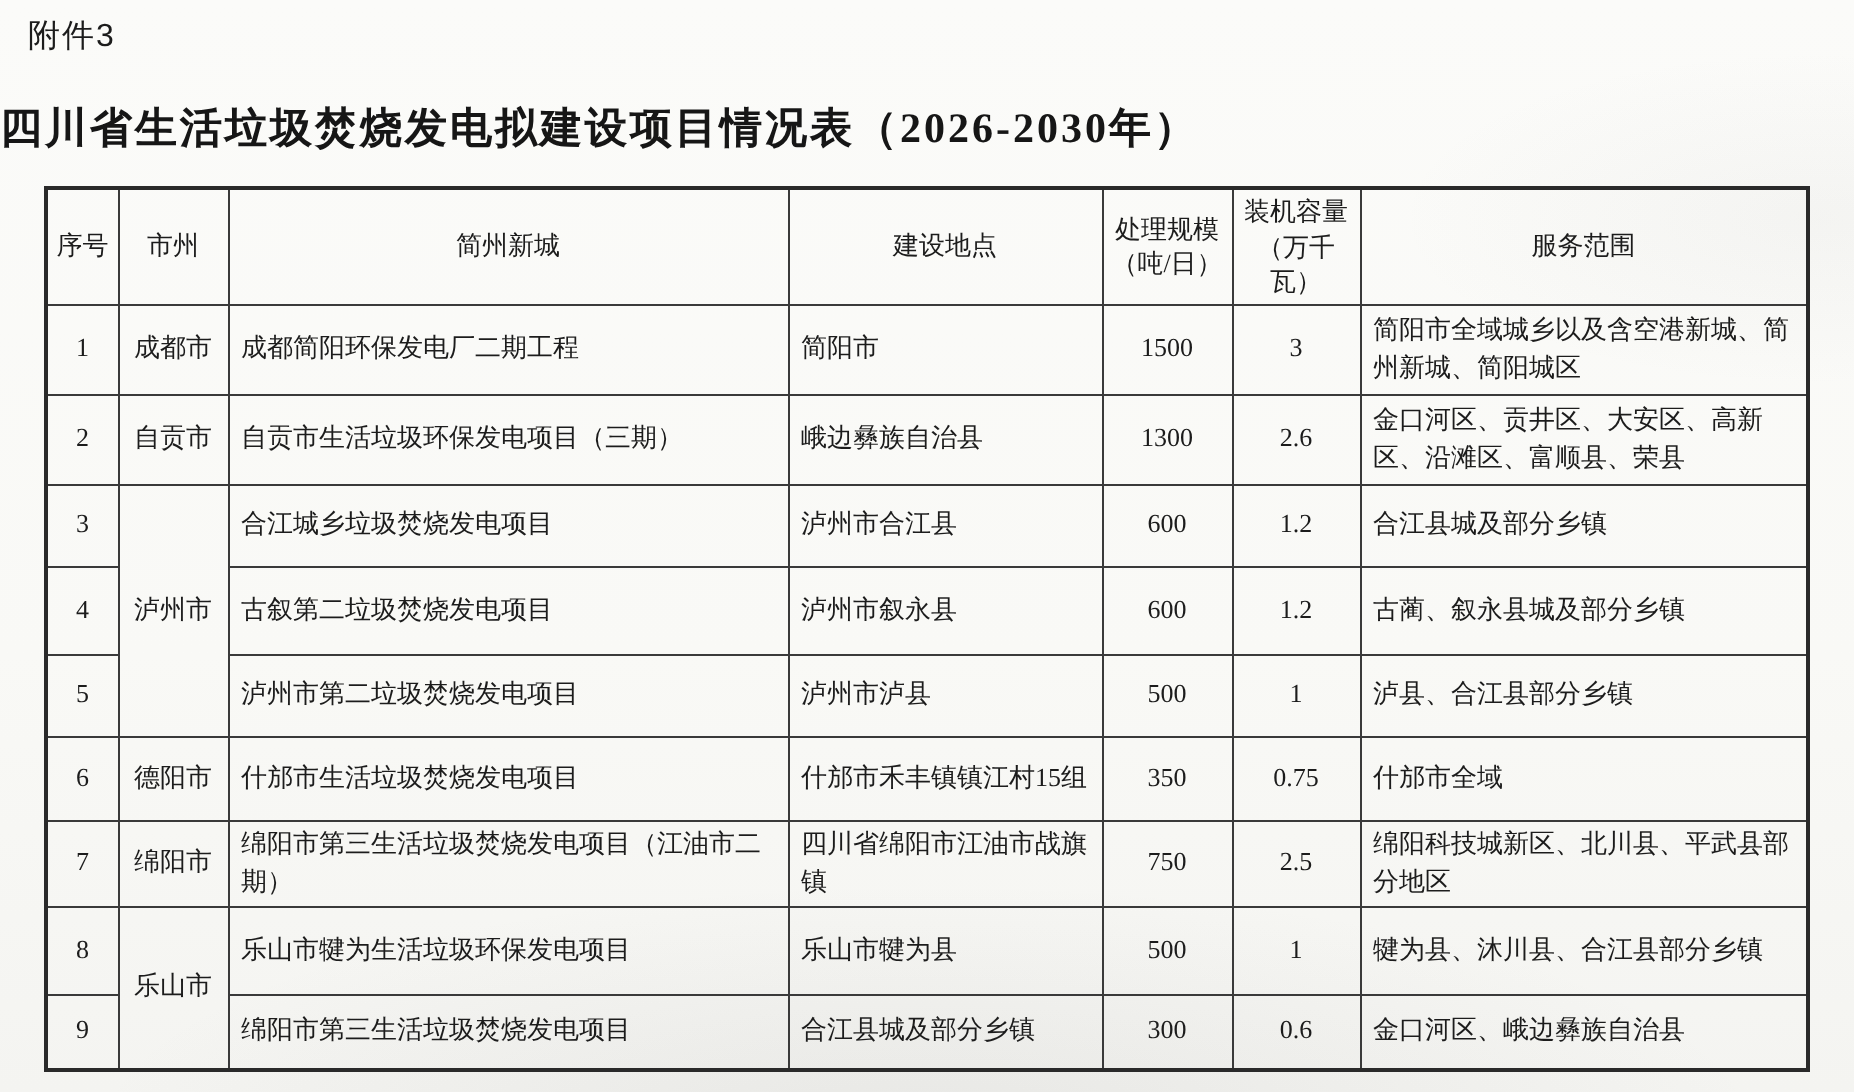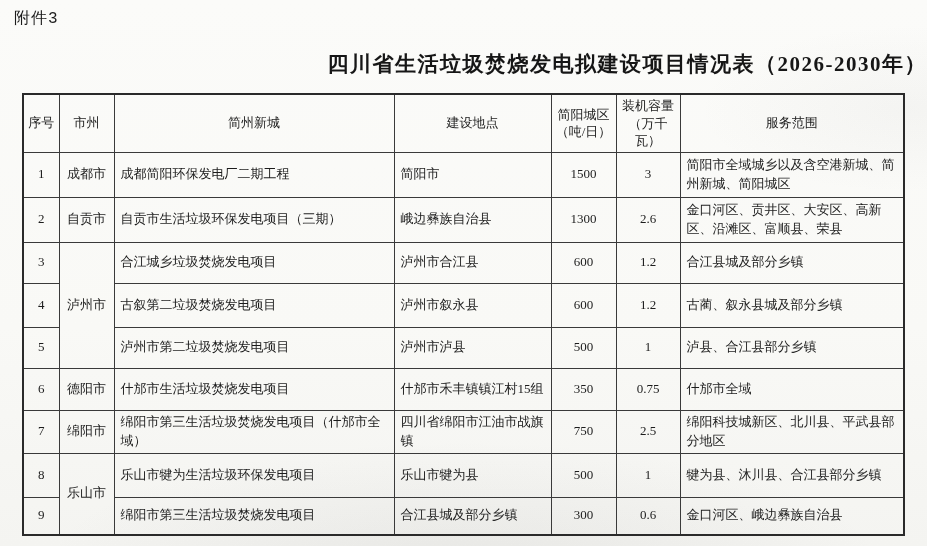--- a/index.html
+++ b/index.html
@@ -14,25 +14,25 @@
     position: relative;
     width: 927px; height: 546px;
     background:
       radial-gradient(ellipse 600px 180px at 50% 104%, rgba(120,120,118,0.10), rgba(0,0,0,0) 70%),
       radial-gradient(ellipse 300px 120px at 98% 20%, rgba(140,140,138,0.06), rgba(0,0,0,0) 70%),
       linear-gradient(180deg, #fbfbf9 0%, #f9f9f6 60%, #f4f4f1 100%);
   }
   .attachment {
     position: absolute; left: 14px; top: 8px;
     font-size: 16px; letter-spacing: 1px;
-    font-family: Liberation Mono, monospace;
+    font-family: Liberation Sans, sans-serif;
   }
   .doc-title {
     position: absolute; left: 0; top: 50px; width: 100%;
-    text-align: right;
+    text-align: left;
     font-size: 21px; font-weight: bold; letter-spacing: 1.5px;
     color: #161616;
   }
   table.main {
     position: absolute; left: 22px; top: 93px;
     width: 881px;
     border-collapse: collapse;
     table-layout: fixed;
     background: transparent;
   }
@@ -71,21 +71,21 @@
       <col style="width:64px">
       <col style="width:224px">
     </colgroup>
     <thead>
       <tr style="height:39px">
         <th>序号</th>
         <th>市州</th>
         <th>简州新城</th>
         <th>建设地点</th>
         <th>
-          <div class="hdr2">简阳城区</div>
+          <div class="hdr2">处理规模</div>
           <div class="hdr2">（吨/日）</div>
         </th>
         <th>
           <div class="hdr2">装机容量</div>
           <div class="hdr2">（万千瓦）</div>
         </th>
         <th>服务范围</th>
       </tr>
     </thead>
     <tbody>
@@ -137,21 +137,21 @@
         <td class="c">德阳市</td>
         <td class="l">什邡市生活垃圾焚烧发电项目</td>
         <td class="l">什邡市禾丰镇镇江村15组</td>
         <td class="c">350</td>
         <td class="c">0.75</td>
         <td class="l">什邡市全域</td>
       </tr>
       <tr style="height:43px">
         <td class="c">7</td>
         <td class="c">绵阳市</td>
-        <td class="l">绵阳市第三生活垃圾焚烧发电项目（什邡市全域）</td>
+        <td class="l">绵阳市第三生活垃圾焚烧发电项目（江油市二期）</td>
         <td class="l">四川省绵阳市江油市战旗镇</td>
         <td class="c">750</td>
         <td class="c">2.5</td>
         <td class="l">绵阳科技城新区、北川县、平武县部分地区</td>
       </tr>
       <tr style="height:44px">
         <td class="c">8</td>
         <td class="c" rowspan="2">乐山市</td>
         <td class="l">乐山市犍为生活垃圾环保发电项目</td>
         <td class="l">乐山市犍为县</td>

